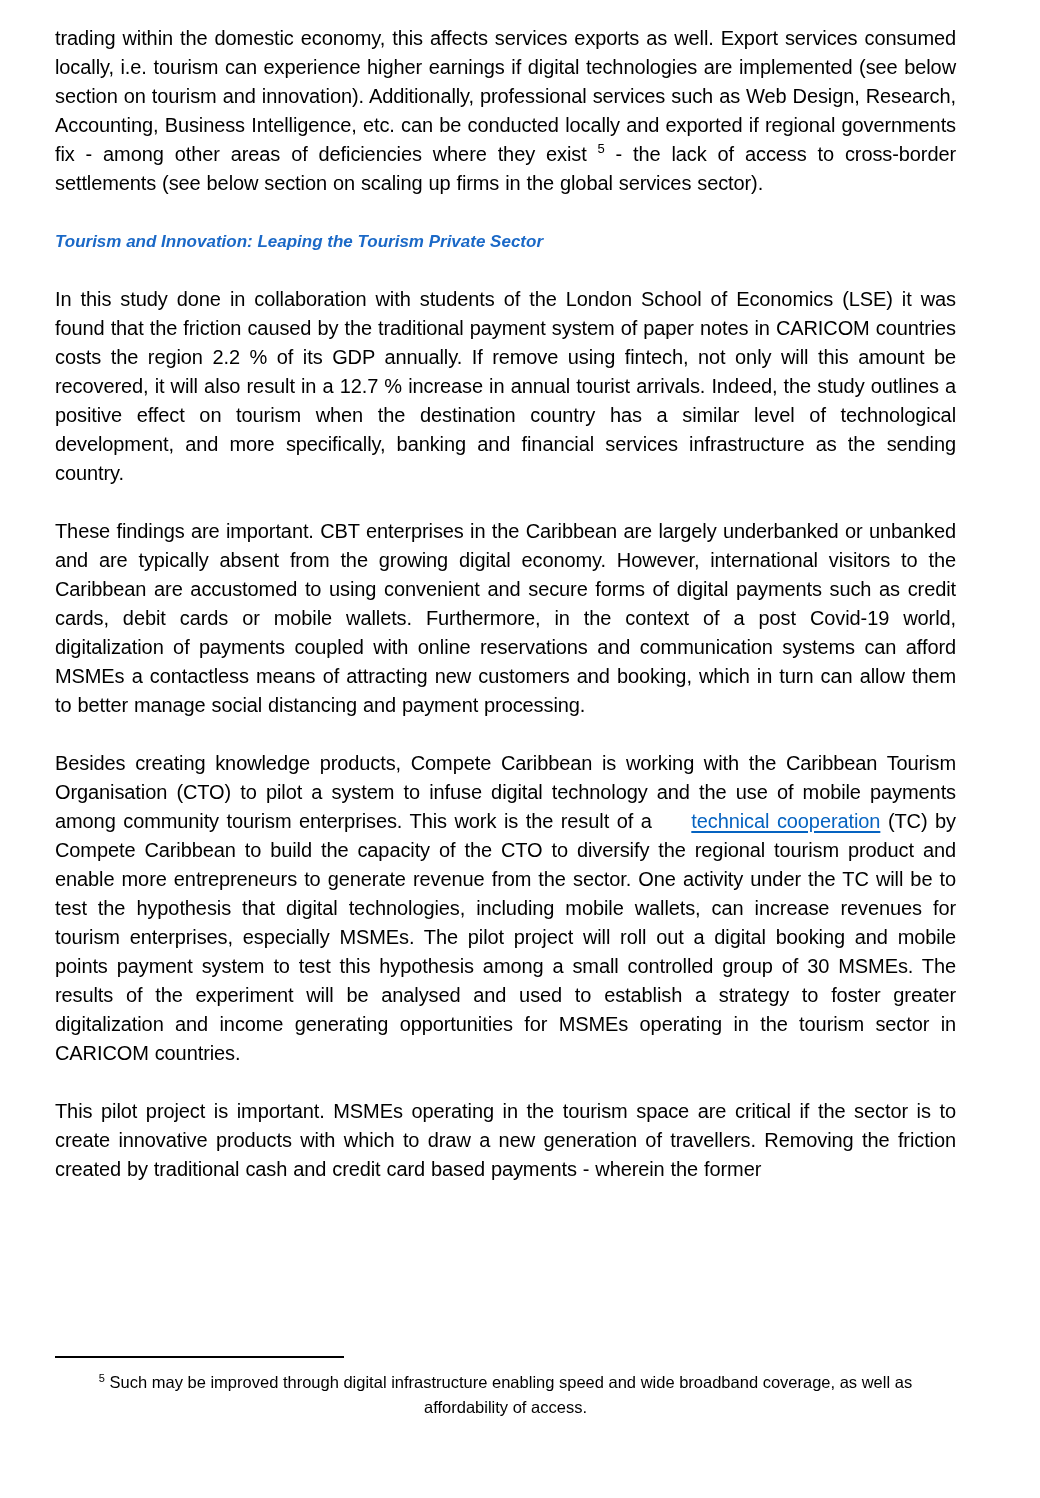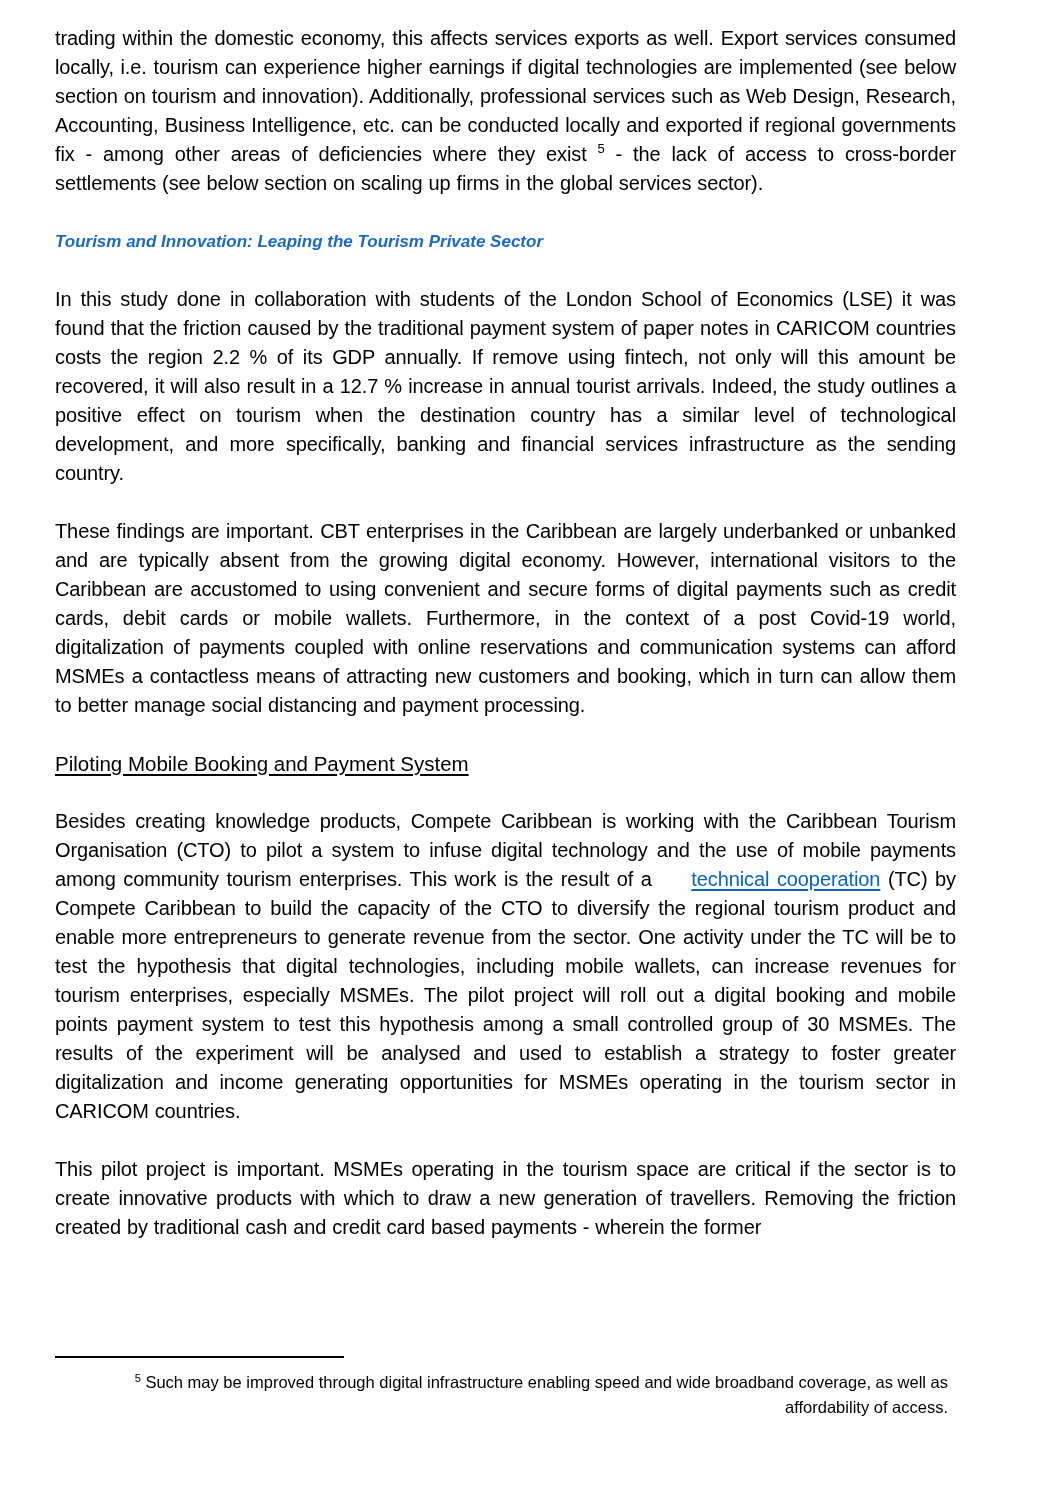--- a/index.html
+++ b/index.html
@@ -69,21 +69,21 @@
   }
   .footnote-sep {
     width: 289px;
     border-top: 2px solid #000000;
     margin: 0 0 12px 0;
   }
   p.footnote-text {
     font-size: 16.5px;
     line-height: 25px;
     margin: 8px;
-    text-align: right;
+    text-align: center;
   }
   p.footnote-text sup {
     font-size: 11px;
     vertical-align: super;
     line-height: 0;
   }
 </style>
 </head>
 <body>
 
@@ -91,21 +91,20 @@
   <div class="content">
 
     <p class="body"><span>trading within the domestic economy, this affects services exports as well. Export services consumed locally, i.e. tourism can experience higher earnings if digital technologies are implemented (see below section on tourism and innovation). Additionally, professional services such as Web Design, Research, Accounting, Business Intelligence, etc. can be conducted locally and exported if regional governments fix - among other areas of deficiencies where they exist </span><sup class="foot-ref">5</sup><span> - the lack of access to cross-border settlements (see below section on scaling up firms in the global services sector).</span></p>
 
     <h2 class="blue-heading">Tourism and Innovation: Leaping the Tourism Private Sector</h2>
 
     <p class="body">In this study done in collaboration with students of the London School of Economics (LSE) it was found that the friction caused by the traditional payment system of paper notes in CARICOM countries costs the region 2.2 % of its GDP annually. If remove using fintech, not only will this amount be recovered, it will also result in a 12.7 % increase in annual tourist arrivals. Indeed, the study outlines a positive effect on tourism when the destination country has a similar level of technological development, and more specifically, banking and financial services infrastructure as the sending country.</p>
 
     <p class="body">These findings are important. CBT enterprises in the Caribbean are largely underbanked or unbanked and are typically absent from the growing digital economy. However, international visitors to the Caribbean are accustomed to using convenient and secure forms of digital payments such as credit cards, debit cards or mobile wallets. Furthermore, in the context of a post Covid-19 world, digitalization of payments coupled with online reservations and communication systems can afford MSMEs a contactless means of attracting new customers and booking, which in turn can allow them to better manage social distancing and payment processing.</p>
 
-    <h3 class="underline-heading">Piloting Mobile Booking and Payment System</h3>
 
     <p class="body"><span>Besides creating knowledge products, Compete Caribbean is working with the Caribbean Tourism Organisation (CTO) to pilot a system to infuse digital technology and the use of mobile payments among community tourism enterprises. This work is the result of a </span><a class="doc-link">technical cooperation</a><span> (TC) by Compete Caribbean to build the capacity of the CTO to diversify the regional tourism product and enable more entrepreneurs to generate revenue from the sector. One activity under the TC will be to test the hypothesis that digital technologies, including mobile wallets, can increase revenues for tourism enterprises, especially MSMEs. The pilot project will roll out a digital booking and mobile points payment system to test this hypothesis among a small controlled group of 30 MSMEs. The results of the experiment will be analysed and used to establish a strategy to foster greater digitalization and income generating opportunities for MSMEs operating in the tourism sector in CARICOM countries.</span></p>
 
     <p class="body">This pilot project is important. MSMEs operating in the tourism space are critical if the sector is to create innovative products with which to draw a new generation of travellers. Removing the friction created by traditional cash and credit card based payments - wherein the former</p>
 
   </div>
 
   <div class="footnote-area">
     <div class="footnote-sep"></div>
     <p class="footnote-text"><sup>5</sup> <span>Such may be improved through digital infrastructure enabling speed and wide broadband coverage, as well as affordability of access.</span></p>

